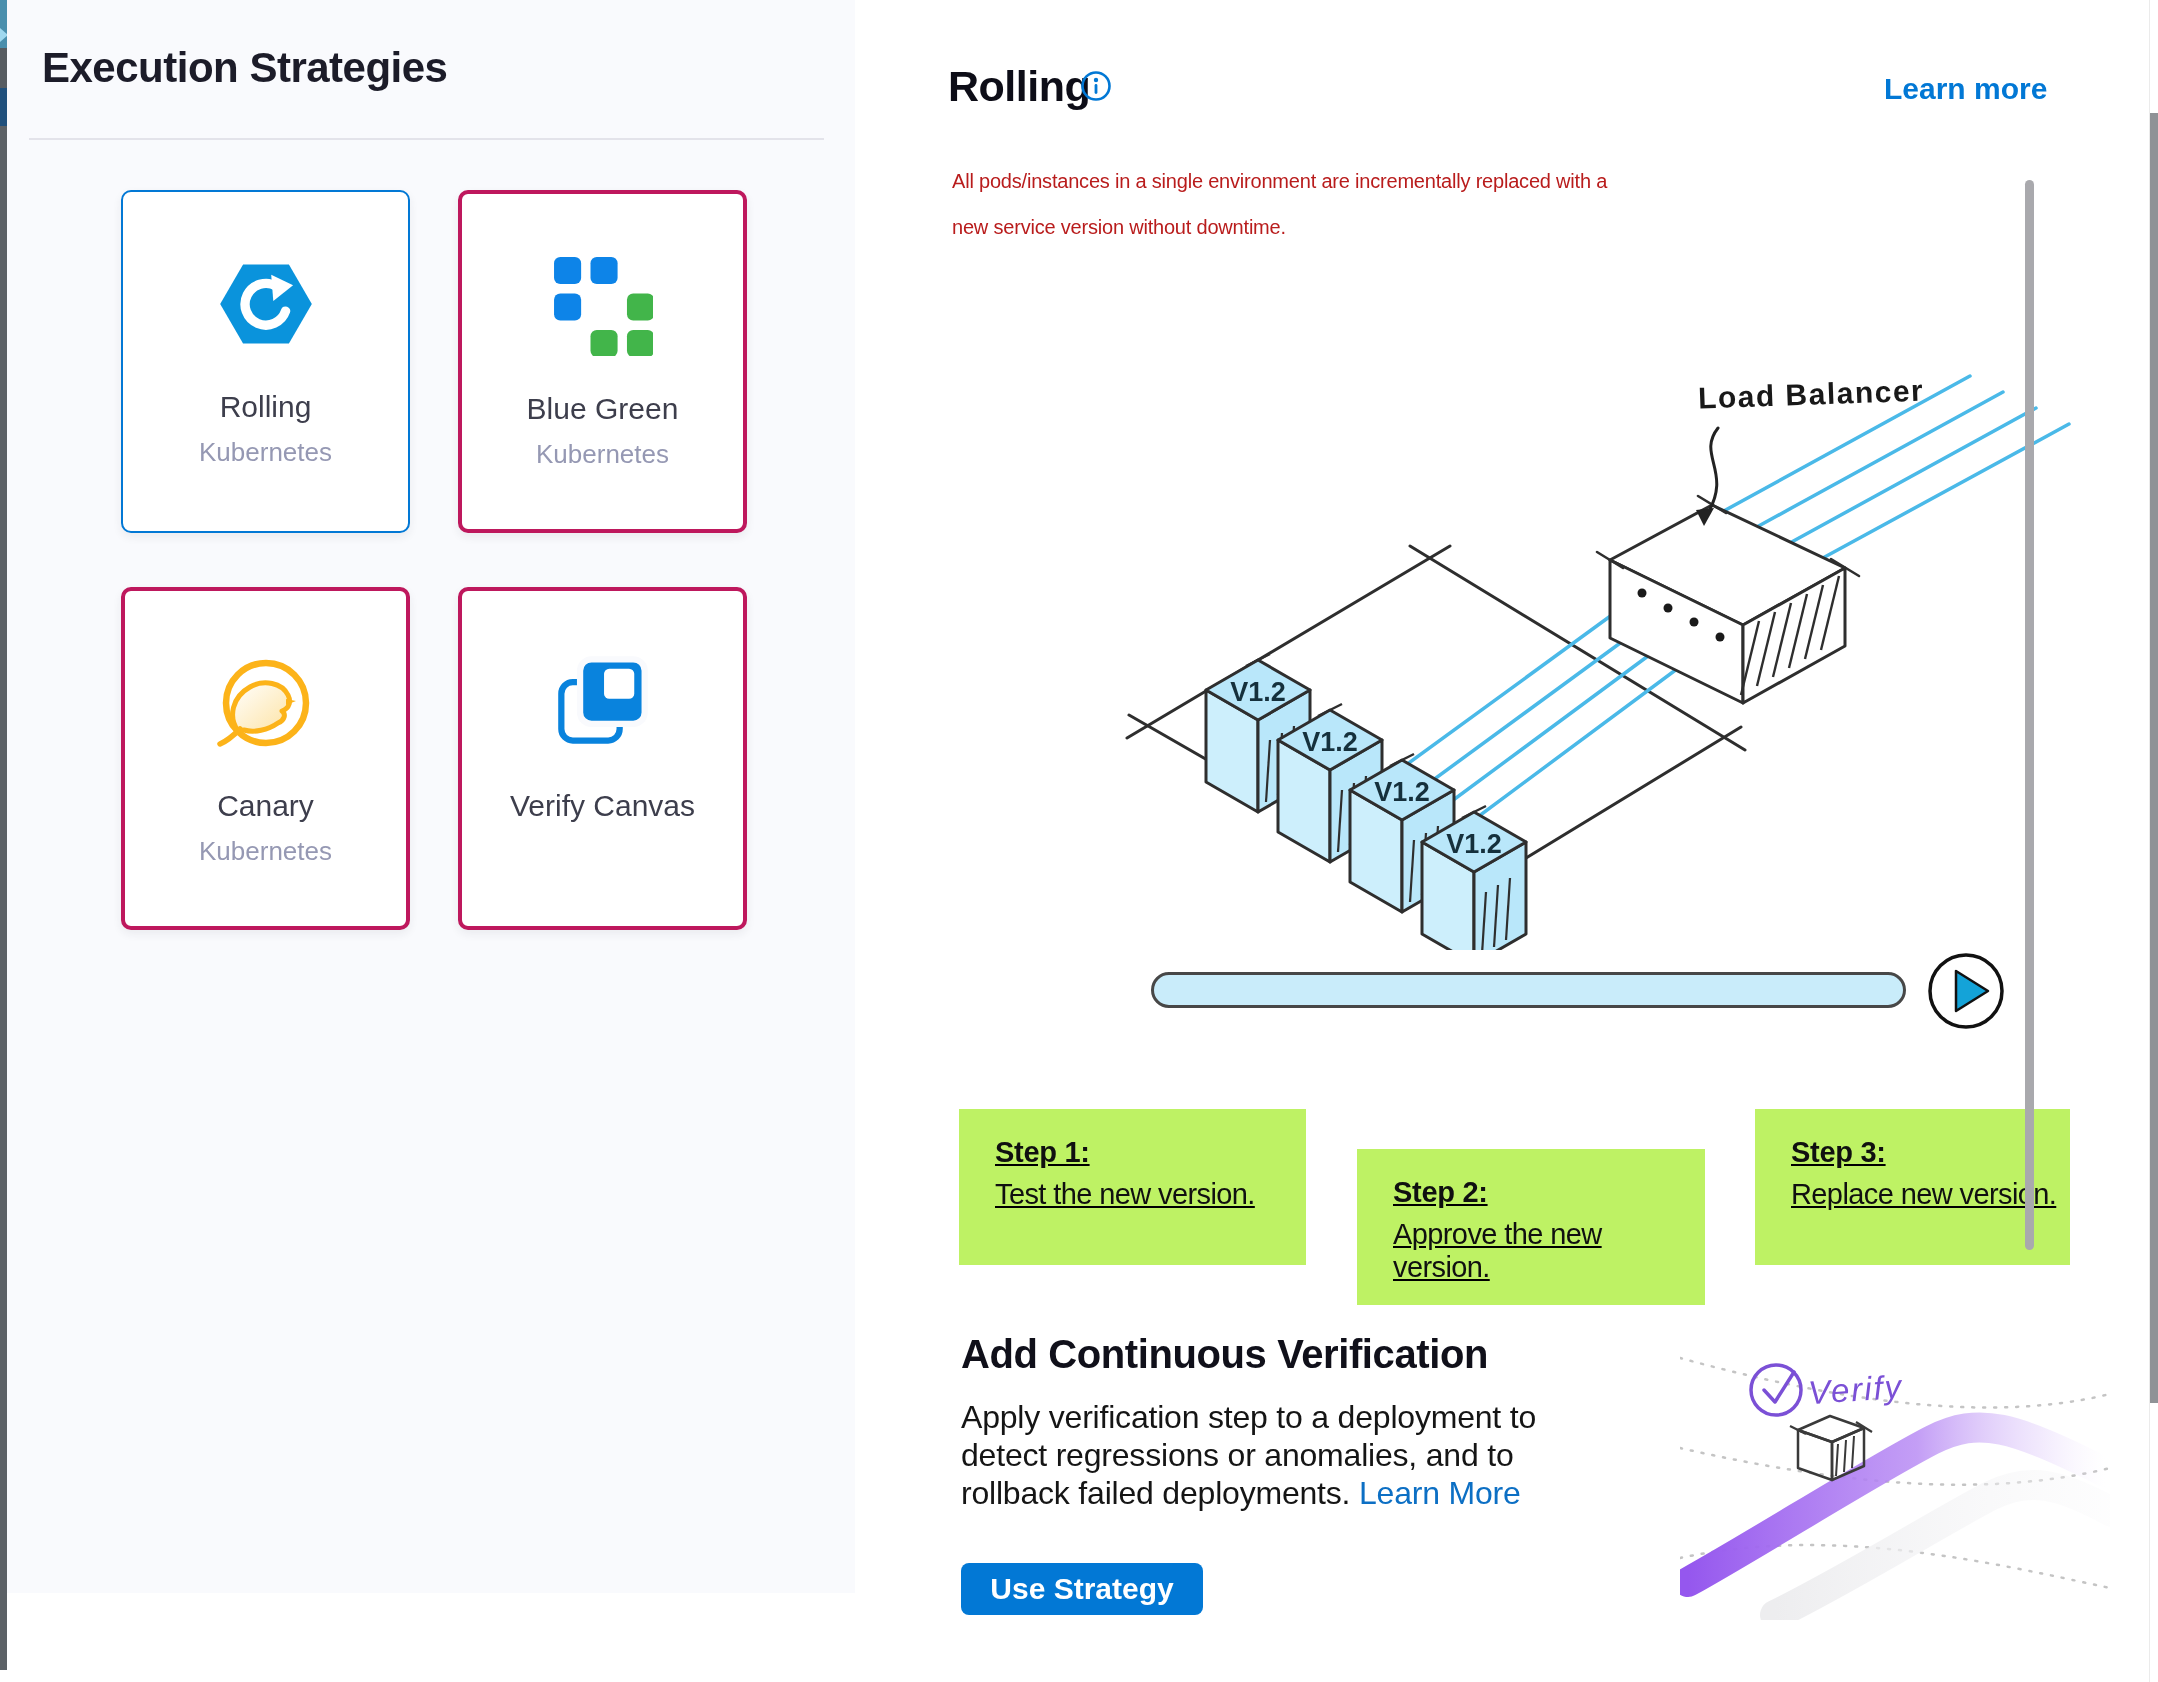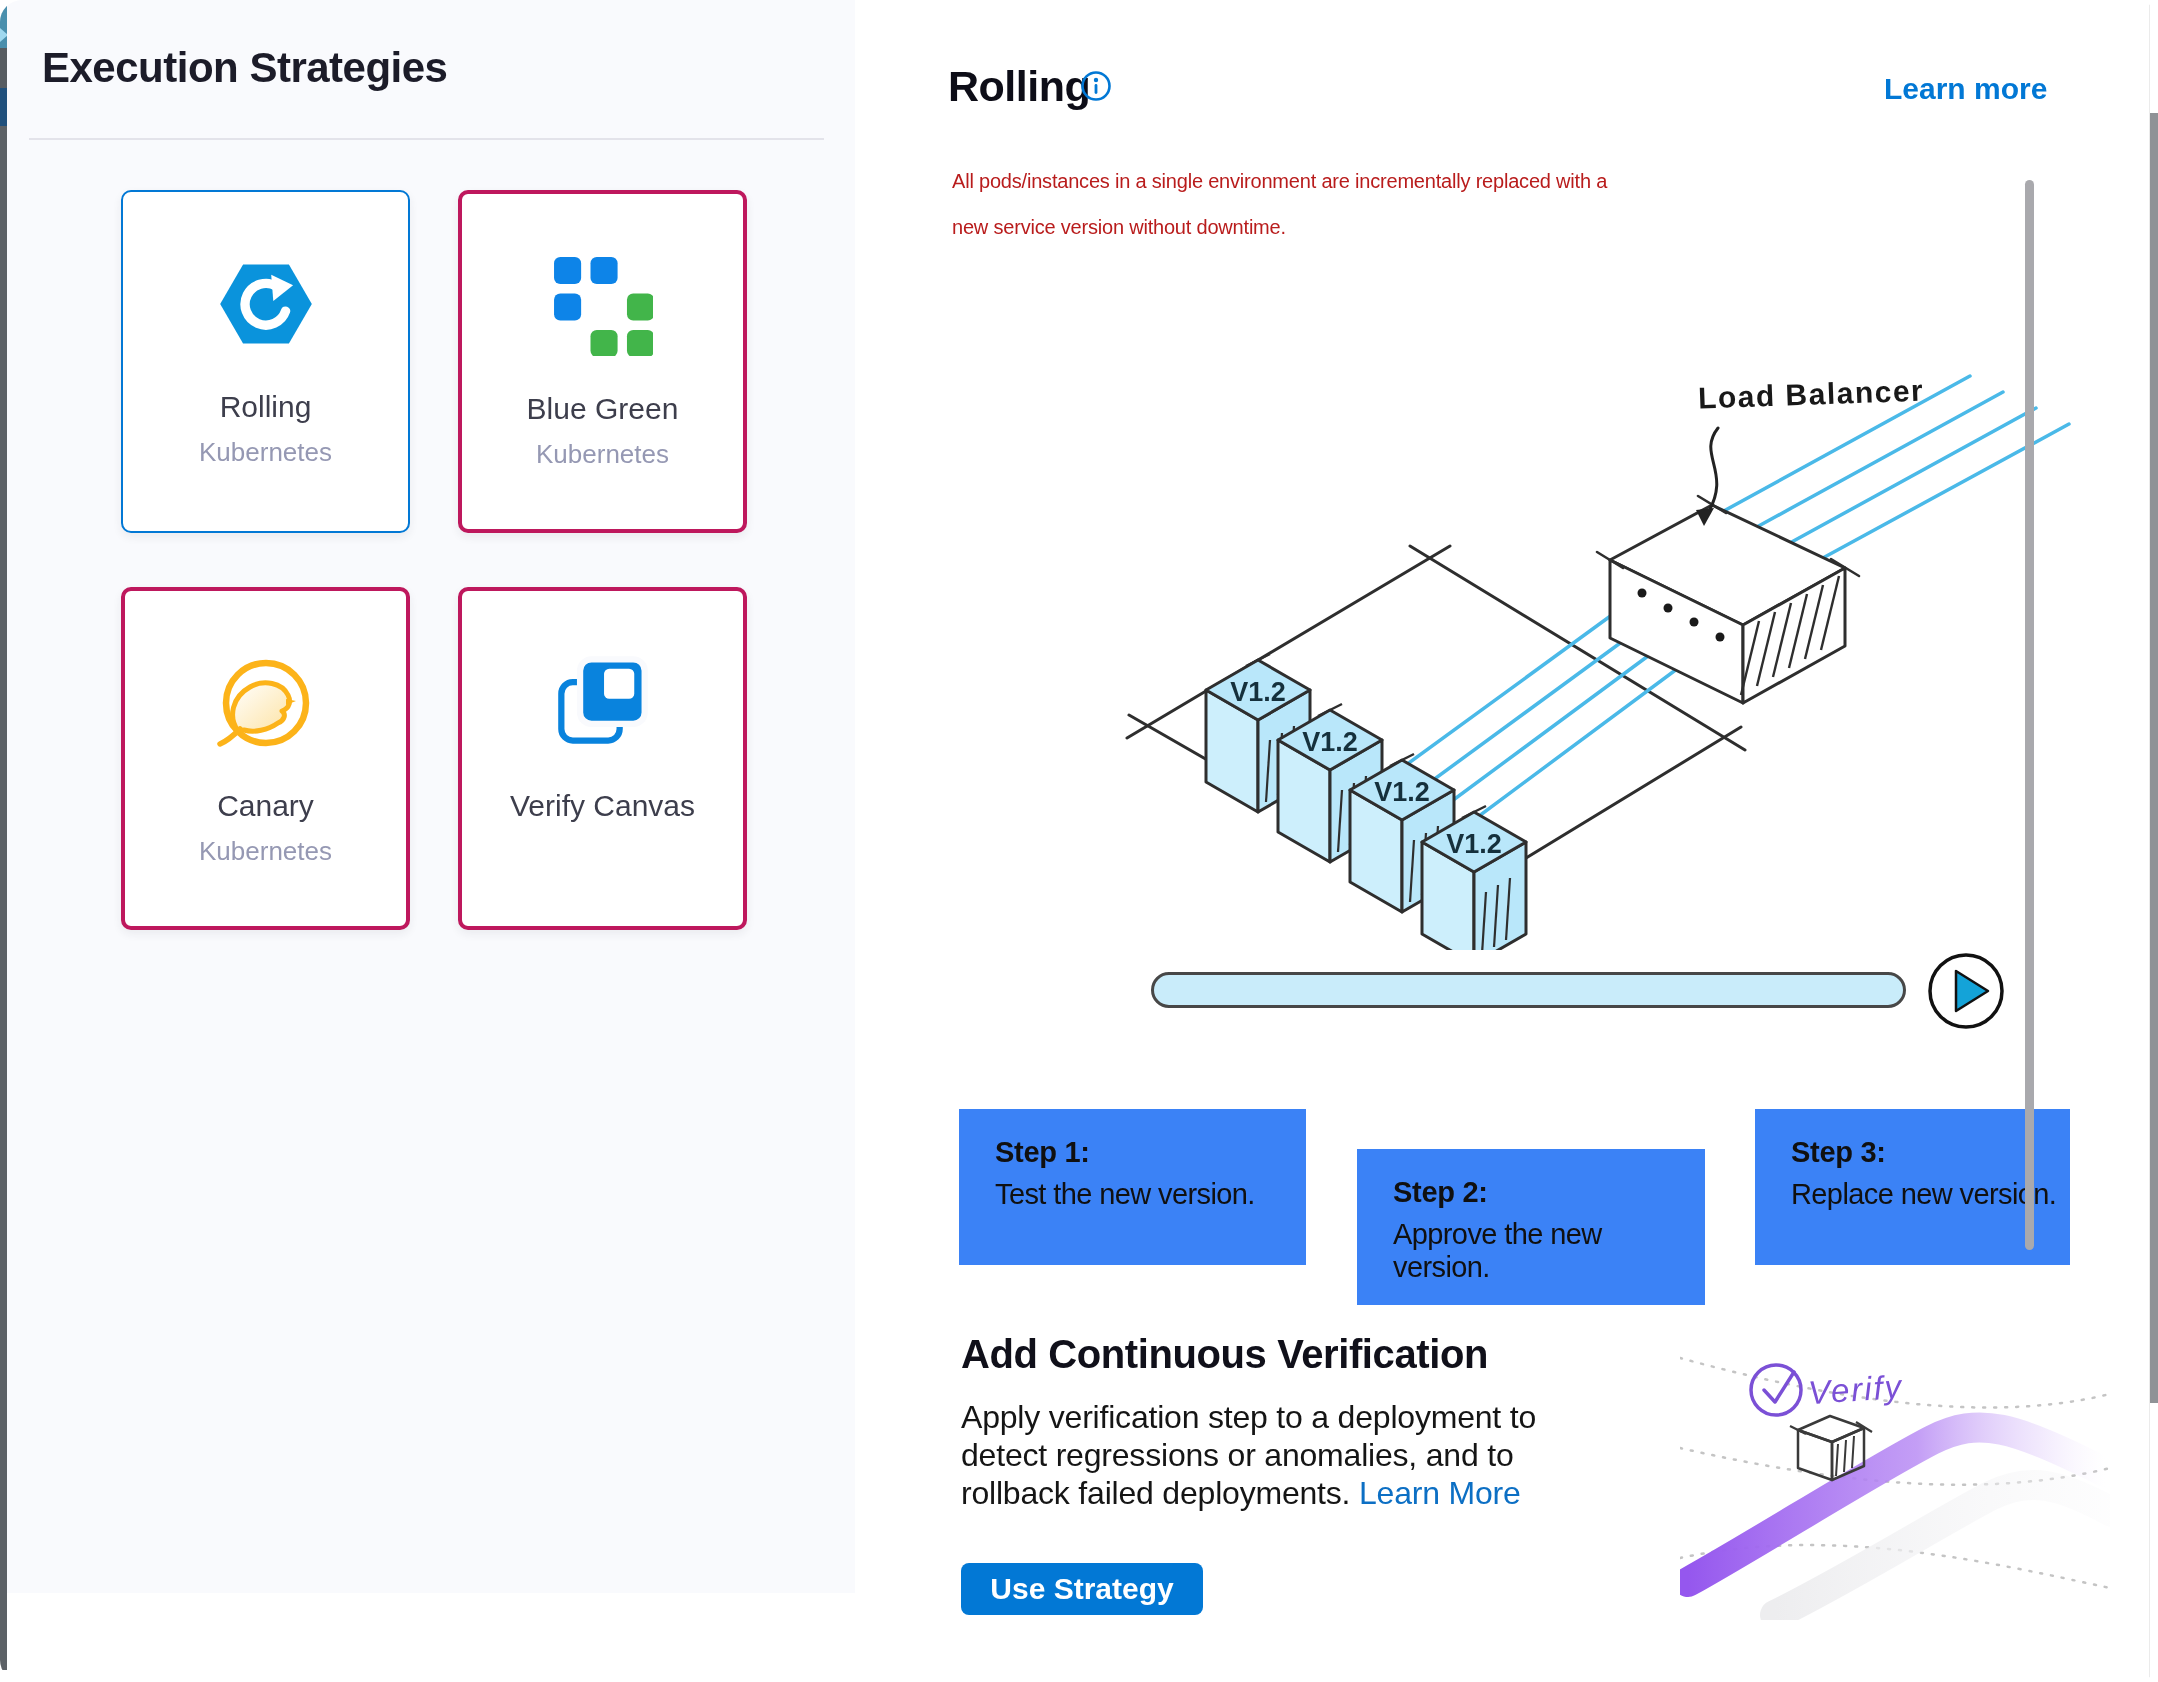--- a/index.html
+++ b/index.html
@@ -1,19 +1,19 @@
 <!DOCTYPE html>
 <html><head>
 <meta charset="utf-8">
 <style>
   * { margin:0; padding:0; box-sizing:border-box; }
   html,body { background:#fff; }
   #canvas {
     position:relative; width:2158px; height:1682px; overflow:hidden;
-    background:#ffffff; font-family:"Liberation Sans", sans-serif;border-radius:22px;
+    background:#ffffff; font-family:"Liberation Sans", sans-serif;
   }
   
   .left-strip { position:absolute; left:0; top:0; width:7px; height:1682px; background:#fff; }
   .band { position:absolute; left:0; width:7px; }
   .band-teal  { top:0;    height:48px;  background:#4a8fad; }
   .band-gray1 { top:48px; height:40px;  background:#575c61; }
   .band-blue  { top:88px; height:38px;  background:#20507c; }
   .band-gray2 { top:126px; height:1544px; background:#5c6166; }
   .strip-marker { position:absolute; left:0; top:28px; width:0; height:0;
     border-top:7px solid transparent; border-bottom:7px solid transparent; border-left:8px solid #9fd8ef; }
@@ -41,21 +41,21 @@
   .learn-more { position:absolute; left:1884px; top:72px; font-size:30px; font-weight:700; color:#0278d5; cursor:pointer; text-decoration:none; }
   .desc { position:absolute; left:952px; top:158px; width:1165px; font-size:20px; line-height:46px;
     color:#b91c1c; white-space:pre-line; letter-spacing:-0.2px; }
 
   .illu { position:absolute; left:1100px; top:350px; width:1010px; height:600px; }
 
   .progress-bar { position:absolute; left:1151px; top:972px; width:755px; height:36px;
     background:#c9ecfa; border:3px solid #474747; border-radius:18px; }
   .play-wrap { position:absolute; left:1926px; top:951px; width:80px; height:80px; cursor:pointer; }
 
-  .step { position:absolute; top:1109px; height:156px; background:#3b82f6; padding:27px 10px 0 36px; }
+  .step { position:absolute; top:1109px; height:156px; background:#bef264; padding:27px 10px 0 36px;text-decoration:underline; }
   #step-1 { left:959px;  width:347px; }
   #step-2 { left:1357px; width:348px;margin-top:40px; }
   #step-3 { left:1755px; width:315px; }
   .step-label { font-size:29px; font-weight:700; color:#101010; letter-spacing:-0.3px; }
   .step-text  { font-size:29px; color:#101010; margin-top:9px; letter-spacing:-0.6px; }
 
   .cv-title { position:absolute; left:961px; top:1332px; font-size:40px; font-weight:700; color:#10101a; letter-spacing:-0.4px; }
   .cv-desc { position:absolute; left:961px; top:1398px; width:700px; font-size:32px; line-height:38px;
     color:#151515; white-space:pre-line; letter-spacing:-0.2px; }
   .cv-link { color:#0c6fc4; text-decoration:none; cursor:pointer; }

